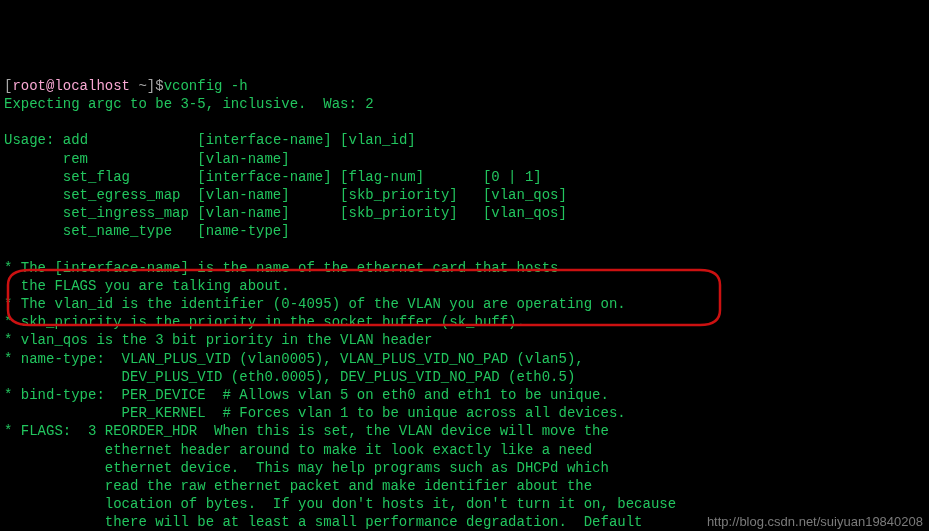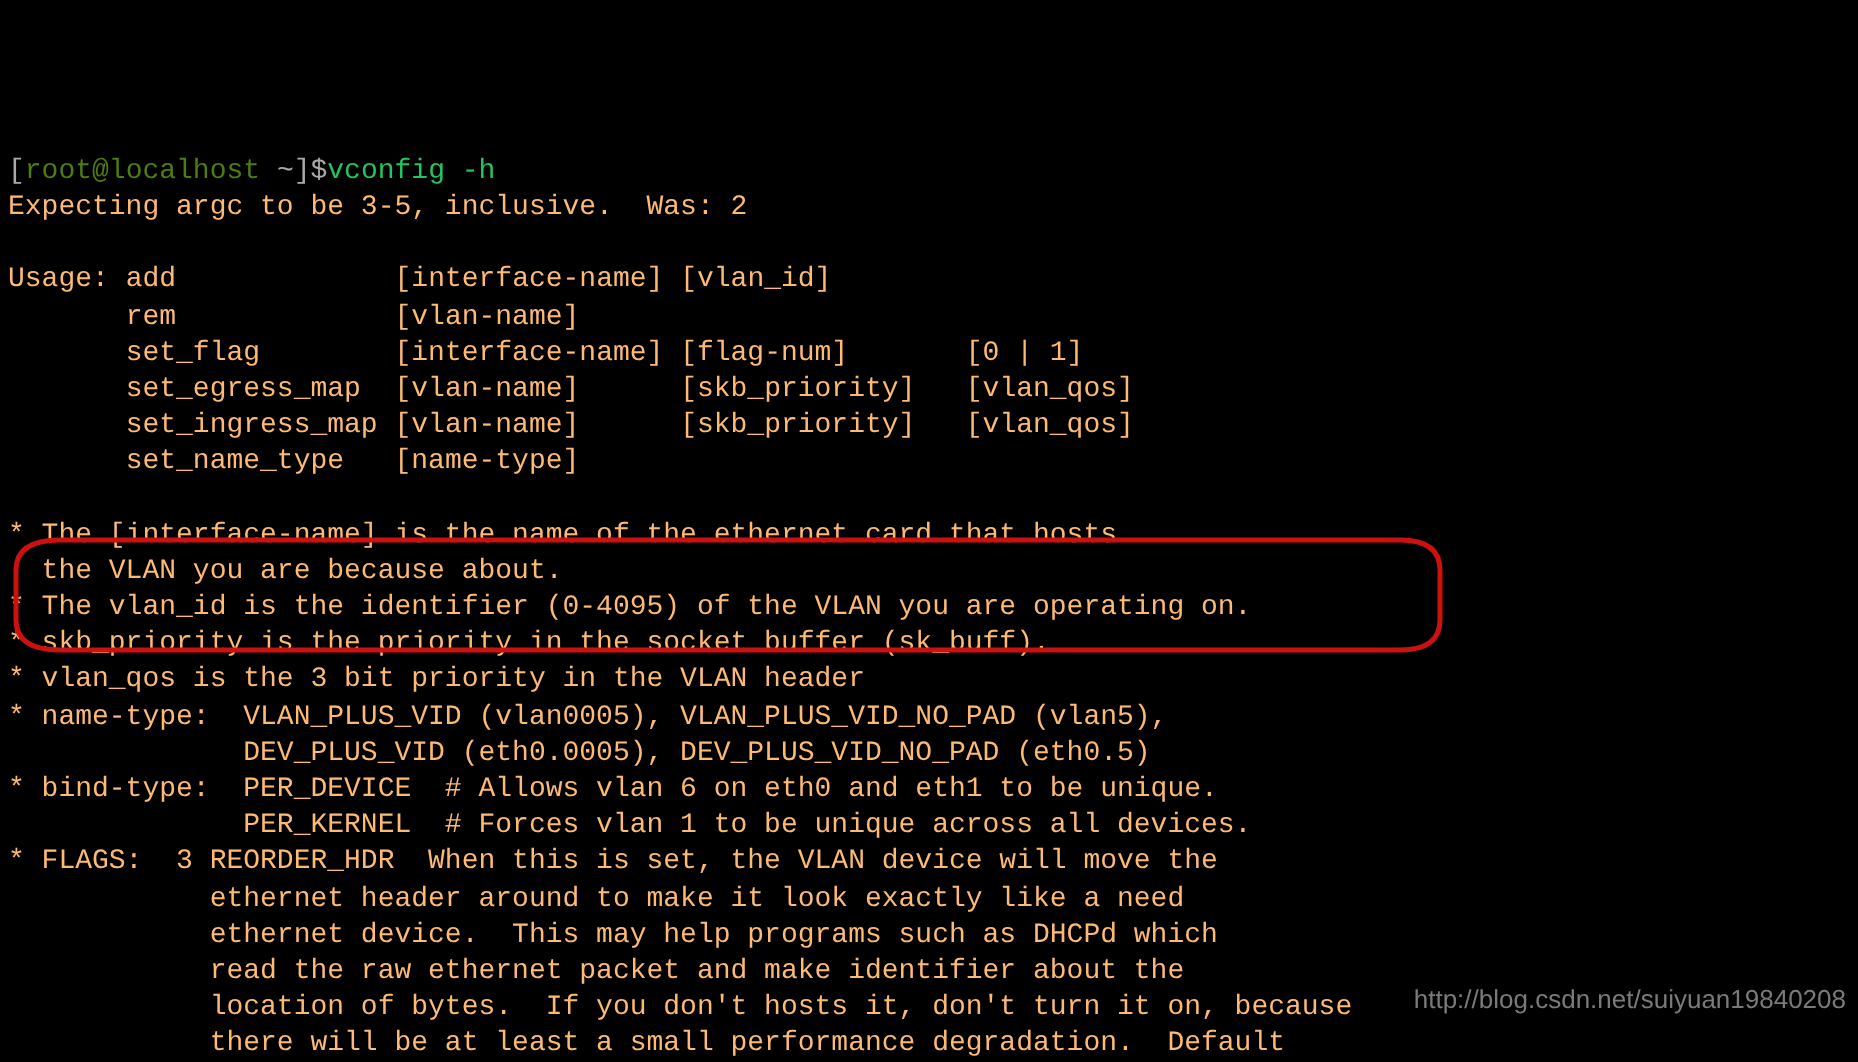--- a/index.html
+++ b/index.html
@@ -13,27 +13,27 @@
       font-size: 14px;
       line-height: 1.3;
       color: #00ff00;
       padding: 4px;
       white-space: pre;
       overflow: hidden;
       width: 929px;
       height: 531px;
       position: relative;
     }
-    .prompt-user { color: #4d7c0f; }
+    .prompt-user { color: #f9a8d4; }
     .prompt-sym { color: #aaaaaa; }
     .cmd { color: #22c55e; }
-    .output { color: #fdba74; text-align: right; }
+    .output { color: #22c55e; text-align: right; }
     .watermark {
       position: absolute;
-      bottom: 22px;
+      bottom: 0;
       right: 6px;
       color: #888;
       font-family: Arial, sans-serif;
       font-size: 13px;
       opacity: 0.9;
     }
     svg.annotation {
       position: absolute;
       top: 0;
       left: 0;
@@ -49,27 +49,27 @@
 <span class="output">Expecting argc to be 3-5, inclusive.  Was: 2</span>
 
 <span class="output">Usage:</span> <span class="output">add</span>             <span class="output">[interface-name] [vlan_id]</span>
        <span class="output">rem</span>             <span class="output">[vlan-name]</span>
        <span class="output">set_flag</span>        <span class="output">[interface-name] [flag-num]       [0 | 1]</span>
        <span class="output">set_egress_map</span>  <span class="output">[vlan-name]      [skb_priority]   [vlan_qos]</span>
        <span class="output">set_ingress_map</span> <span class="output">[vlan-name]      [skb_priority]   [vlan_qos]</span>
        <span class="output">set_name_type</span>   <span class="output">[name-type]</span>
 
 <span class="output">* The [interface-name] is the name of the ethernet card that hosts</span>
-<span class="output">  the VLAN you are because about.</span>
+<span class="output">  the FLAGS you are talking about.</span>
 <span class="output">* The vlan_id is the identifier (0-4095) of the VLAN you are operating on.</span>
 <span class="output">* skb_priority is the priority in the socket buffer (sk_buff).</span>
 <span class="output">* vlan_qos is the 3 bit priority in the VLAN header</span>
 <span class="output">* name-type:  VLAN_PLUS_VID (vlan0005), VLAN_PLUS_VID_NO_PAD (vlan5),</span>
 <span class="output">              DEV_PLUS_VID (eth0.0005), DEV_PLUS_VID_NO_PAD (eth0.5)</span>
-<span class="output">* bind-type:  PER_DEVICE  # Allows vlan 6 on eth0 and eth1 to be unique.</span>
+<span class="output">* bind-type:  PER_DEVICE  # Allows vlan 5 on eth0 and eth1 to be unique.</span>
 <span class="output">              PER_KERNEL  # Forces vlan 1 to be unique across all devices.</span>
 <span class="output">* FLAGS:  3 REORDER_HDR  When this is set, the VLAN device will move the</span>
 <span class="output">            ethernet header around to make it look exactly like a need</span>
 <span class="output">            ethernet device.  This may help programs such as DHCPd which</span>
 <span class="output">            read the raw ethernet packet and make identifier about the</span>
 <span class="output">            location of bytes.  If you don't hosts it, don't turn it on, because</span>
 <span class="output">            there will be at least a small performance degradation.  Default</span>
 
  </span>
 

